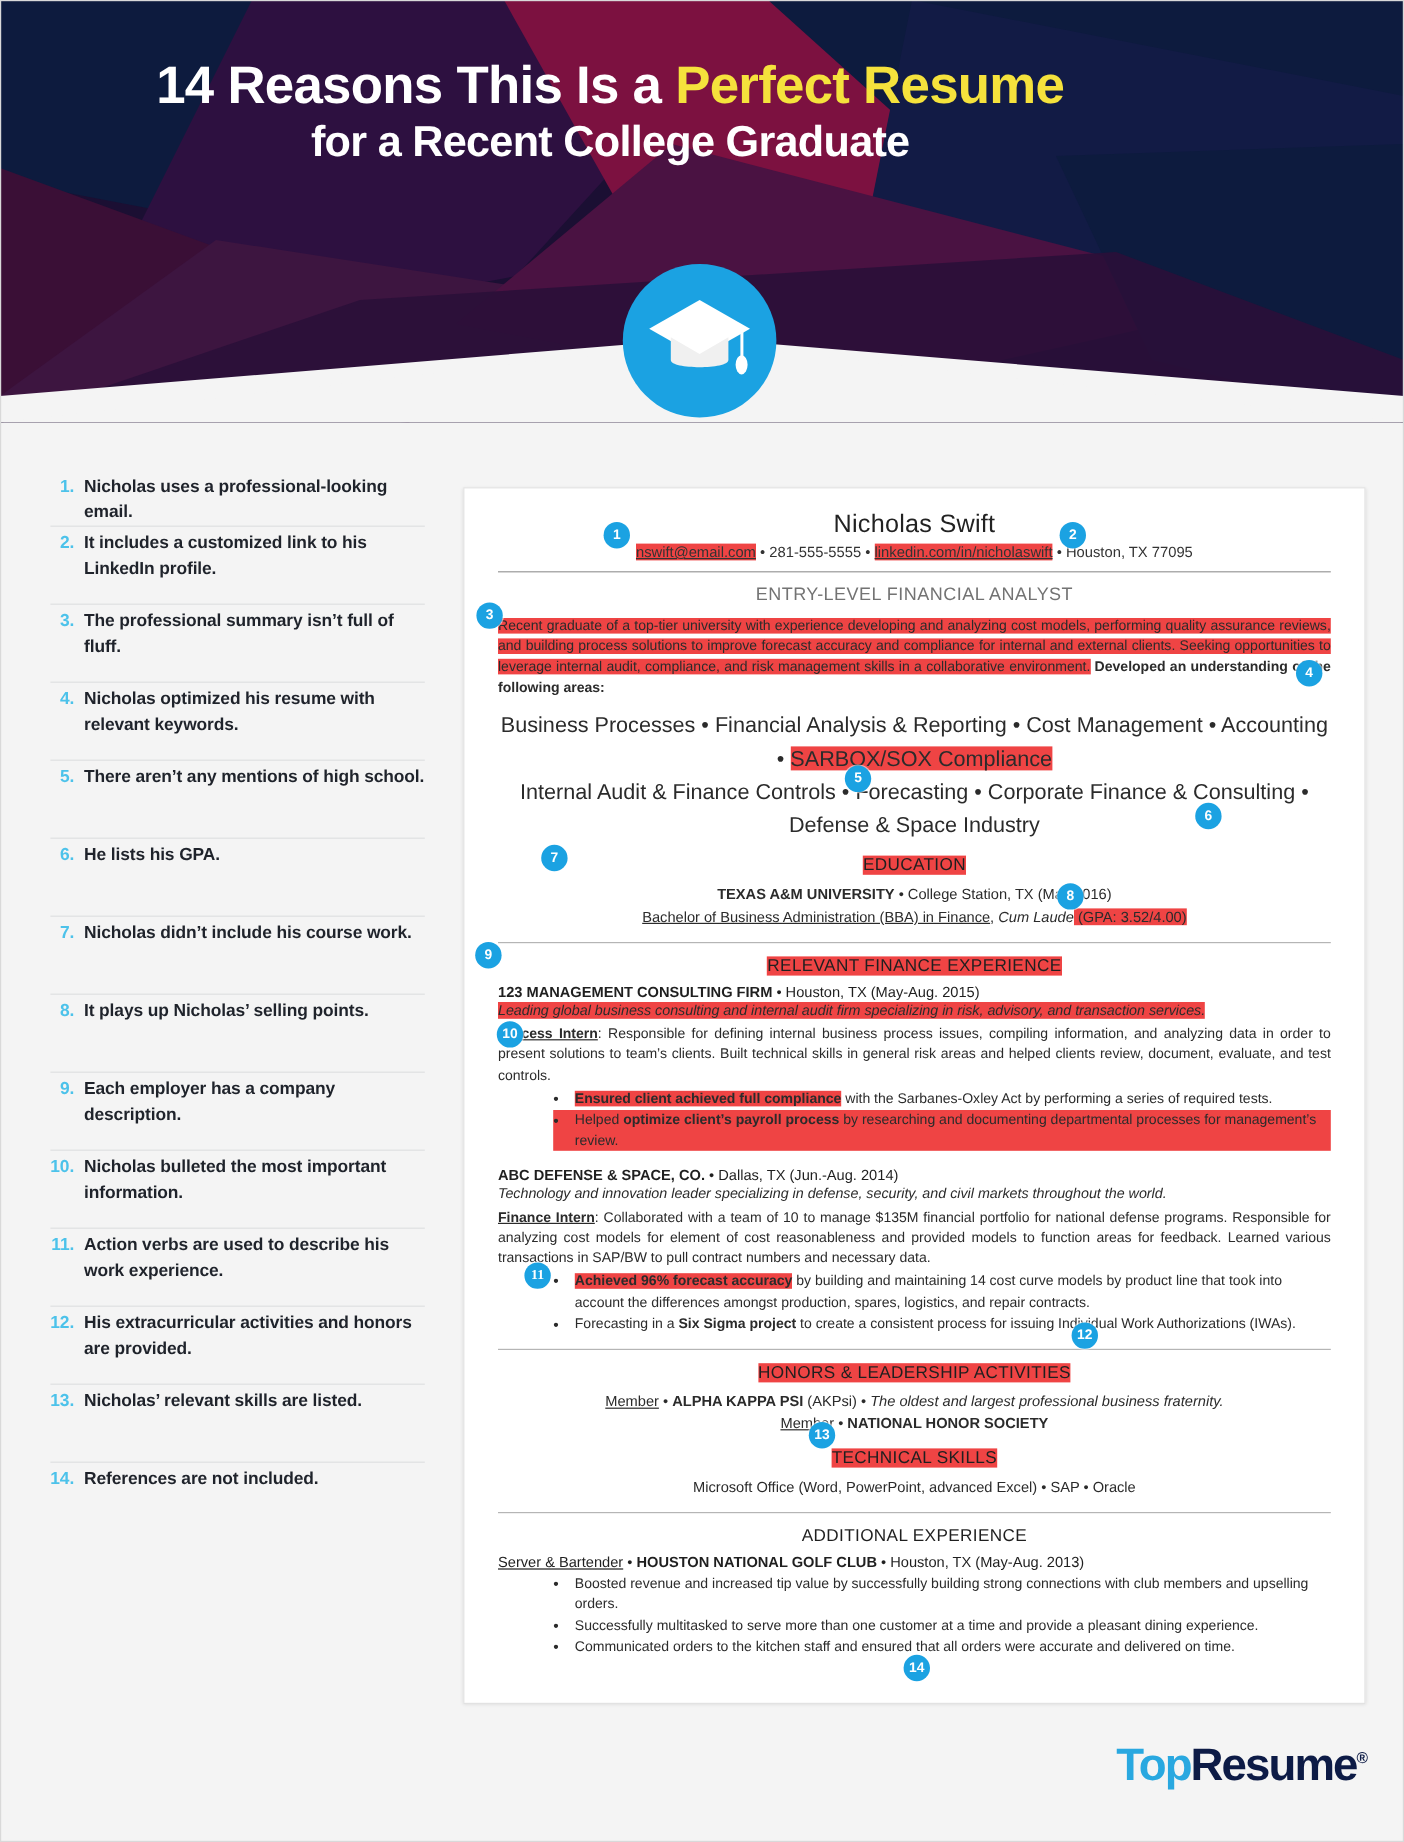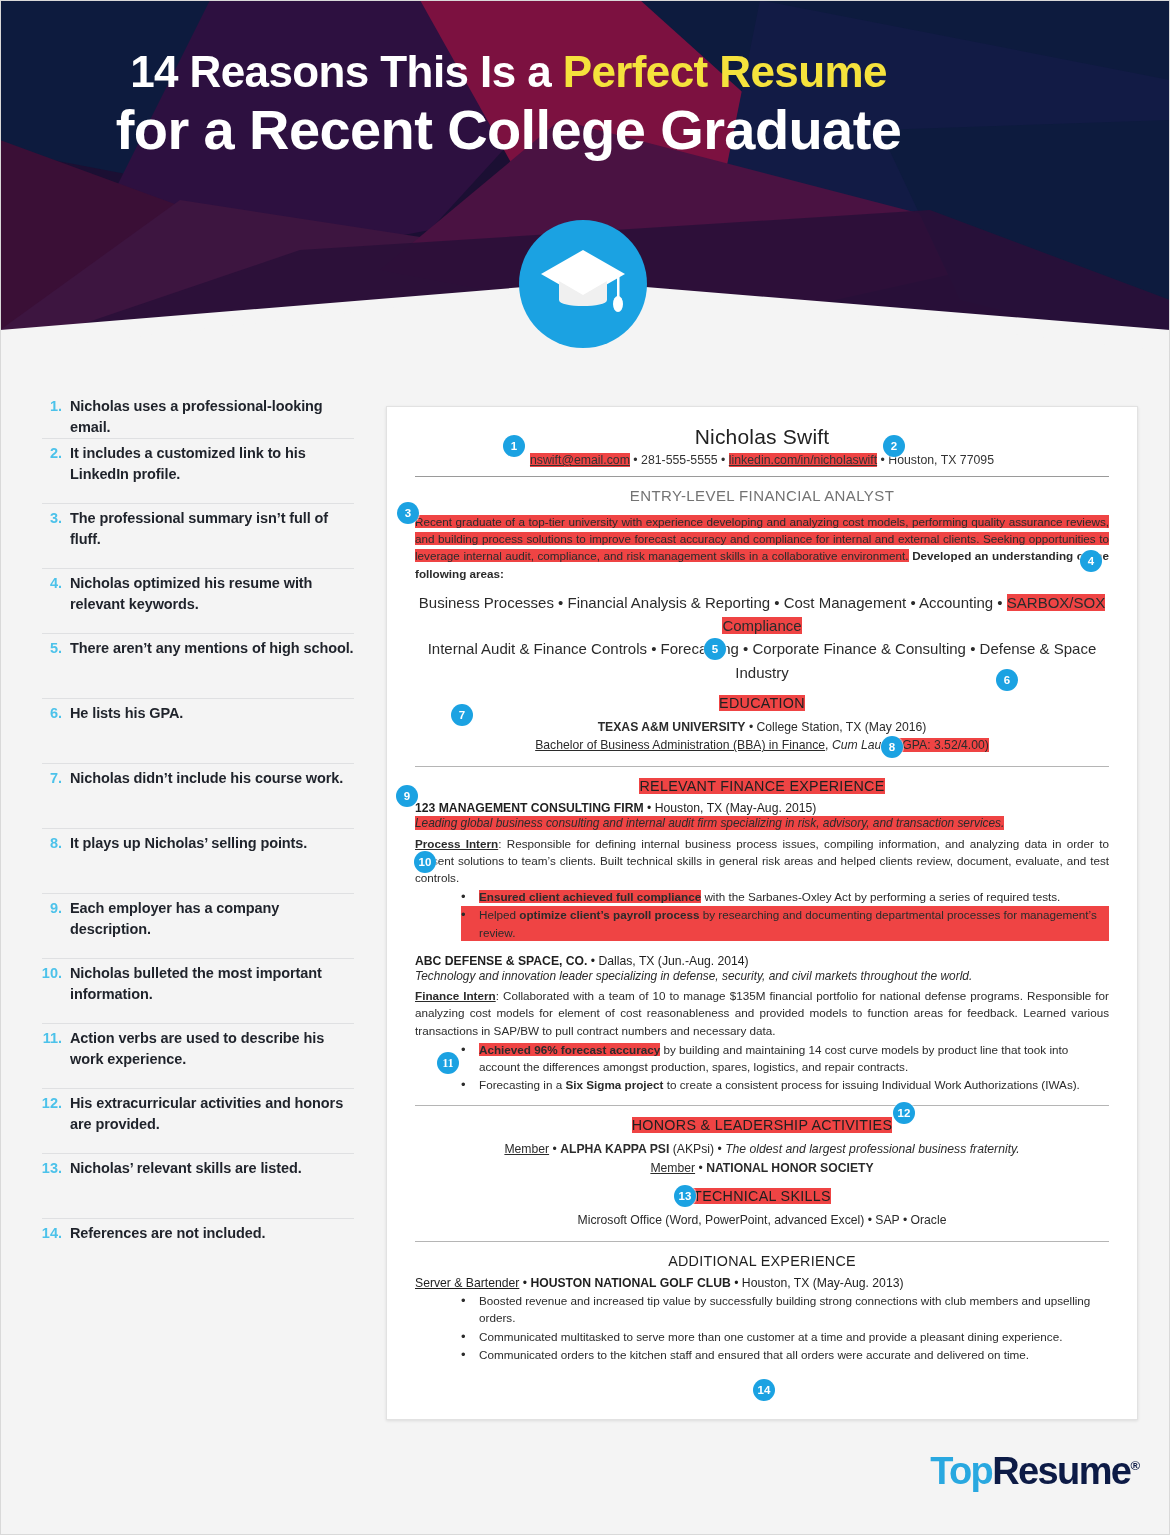--- a/index.html
+++ b/index.html
@@ -28,21 +28,21 @@
     text-align: center; z-index: 3;
   }
   .hl1, .hl2 {
     font-family: "Liberation Sans", sans-serif;
     font-weight: bold;
     color: #ffffff;
     letter-spacing: -0.6px;
     line-height: 1.17;
   }
   .hl1 { font-size: 44px; }
-  .hl2 { font-size: 56px; }
+  .hl2 { font-size: 36px; }
   .hl-accent { color: #f5e23c; }
 
   
   #cap-badge {
     position: absolute; left: 519px; top: 220px;
     width: 128px; height: 128px; border-radius: 50%;
     background: #1ba2e2; z-index: 4;
   }
   #cap-badge svg { position: absolute; left: 20px; top: 28px; }
 
@@ -120,21 +120,21 @@
     margin-bottom: 9px;
   }
   .r-para {
     font-size: 11.7px;
     line-height: 1.47;
     text-align: justify;
     color: #2b2b2b;
   }
   .r-keywords {
     text-align: center;
-    font-size: 15px;
+    font-size: 18px;
     line-height: 1.55;
     margin-top: 9px;
     color: #2b2b2b;
   }
   .r-section {
     text-align: center;
     font-size: 14.3px;
     letter-spacing: 0.3px;
     margin: 11px 0 7px 0;
     color: #1f1f1f;
@@ -378,21 +378,21 @@
 
       <div class="r-section"><span class="hl">TECHNICAL SKILLS</span></div>
       <div class="r-center">Microsoft Office (Word, PowerPoint, advanced Excel) • SAP • Oracle</div>
 
       <div class="r-rule thin" style="margin-top:12px;"></div>
 
       <div class="r-section">ADDITIONAL EXPERIENCE</div>
       <div class="r-job-head"><span class="u">Server &amp; Bartender</span><span> • </span><span class="b">HOUSTON NATIONAL GOLF CLUB</span><span> • Houston, TX (May-Aug. 2013)</span></div>
       <ul class="r-bullets">
         <li>Boosted revenue and increased tip value by successfully building strong connections with club members and upselling orders.</li>
-        <li>Communicated multitasked to serve more than one customer at a time and provide a pleasant dining experience.</li>
+        <li>Successfully multitasked to serve more than one customer at a time and provide a pleasant dining experience.</li>
         <li>Communicated orders to the kitchen staff and ensured that all orders were accurate and delivered on time.</li>
       </ul>
 
     </div>
 
     <div class="badge" style="left:116px;  top:28px;">1</div>
     <div class="badge" style="left:496px;  top:28px;">2</div>
     <div class="badge" style="left:10px;   top:95px;">3</div>
     <div class="badge" style="left:693px;  top:143px;">4</div>
     <div class="badge" style="left:317px;  top:231px;">5</div>

